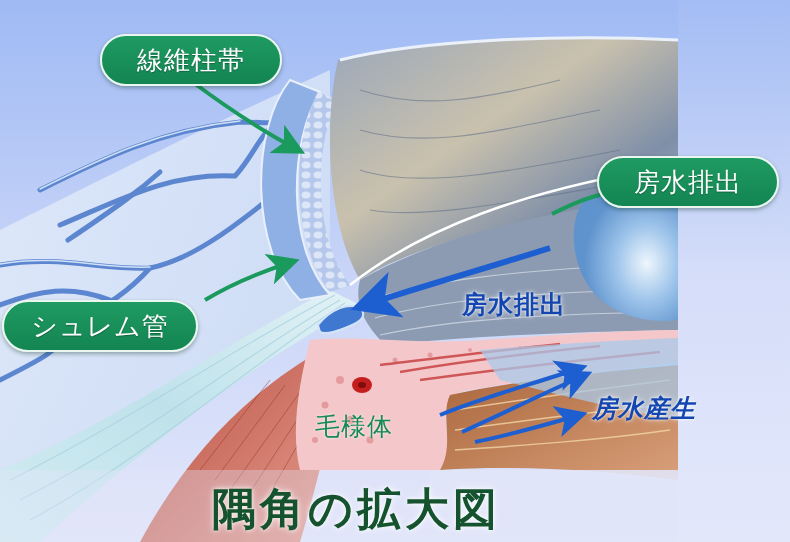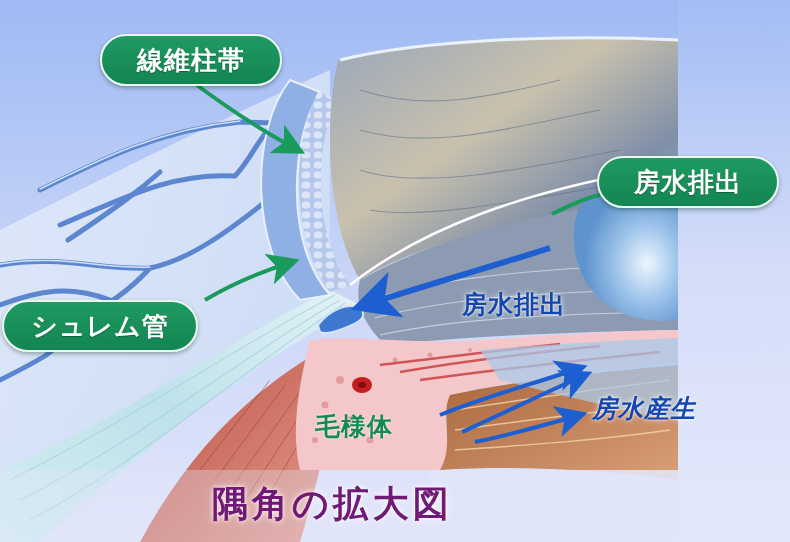--- a/index.html
+++ b/index.html
@@ -6,35 +6,35 @@
   html, body { width: 790px; height: 542px; overflow: hidden; }
   body { font-family: "DejaVu Sans", sans-serif; background: #dfe6fb; }
   .stage { position: relative; width: 790px; height: 542px; overflow: hidden; }
   .stage svg.art { position: absolute; left: 0; top: 0; width: 790px; height: 542px; }
 
   .pill {
     position: absolute; height: 52px; border-radius: 26px;
     background: linear-gradient(#1f9a62, #138552);
     border: 2px solid #e9f7ef;
     box-shadow: 0 2px 4px rgba(0,40,20,0.35);
-    color: #fff; font-weight: bold; font-size: 26px; letter-spacing: 1px;
+    color: #fff; font-weight: normal; font-size: 26px; letter-spacing: 1px;
     display: flex; align-items: center; justify-content: center;
     text-shadow: 0 1px 1px rgba(0,0,0,0.3);
   }
   .blue-label {
     position: absolute; color: #1346b0; font-weight: bold; font-size: 25px; letter-spacing: 1px;
     text-shadow: 0 0 3px rgba(255,255,255,0.9), 0 0 6px rgba(255,255,255,0.6);
   }
   .green-label {
-    position: absolute; color: #148a55; font-weight: bold; font-size: 25px; letter-spacing: 1px;
+    position: absolute; color: #148a55; font-weight: normal; font-size: 25px; letter-spacing: 1px;
     text-shadow: 0 0 3px rgba(255,255,255,0.8);
   }
   .title {
-    position: absolute; left: 212px; top: 480px; color: #701a75; font-weight: bold;
-    font-size: 36px; letter-spacing: 4px;
+    position: absolute; left: 212px; top: 480px; color: #14532d; font-weight: bold;
+    font-size: 44px; letter-spacing: 4px;
     text-shadow: 0 0 4px rgba(255,255,255,0.85), 0 0 8px rgba(255,255,255,0.6);
   }
 </style>
 </head>
 <body>
 
 <div class="stage">
   <svg class="art" viewBox="0 0 790 542">
     <defs>
       <linearGradient id="bg" x1="0" y1="0" x2="0" y2="1">

